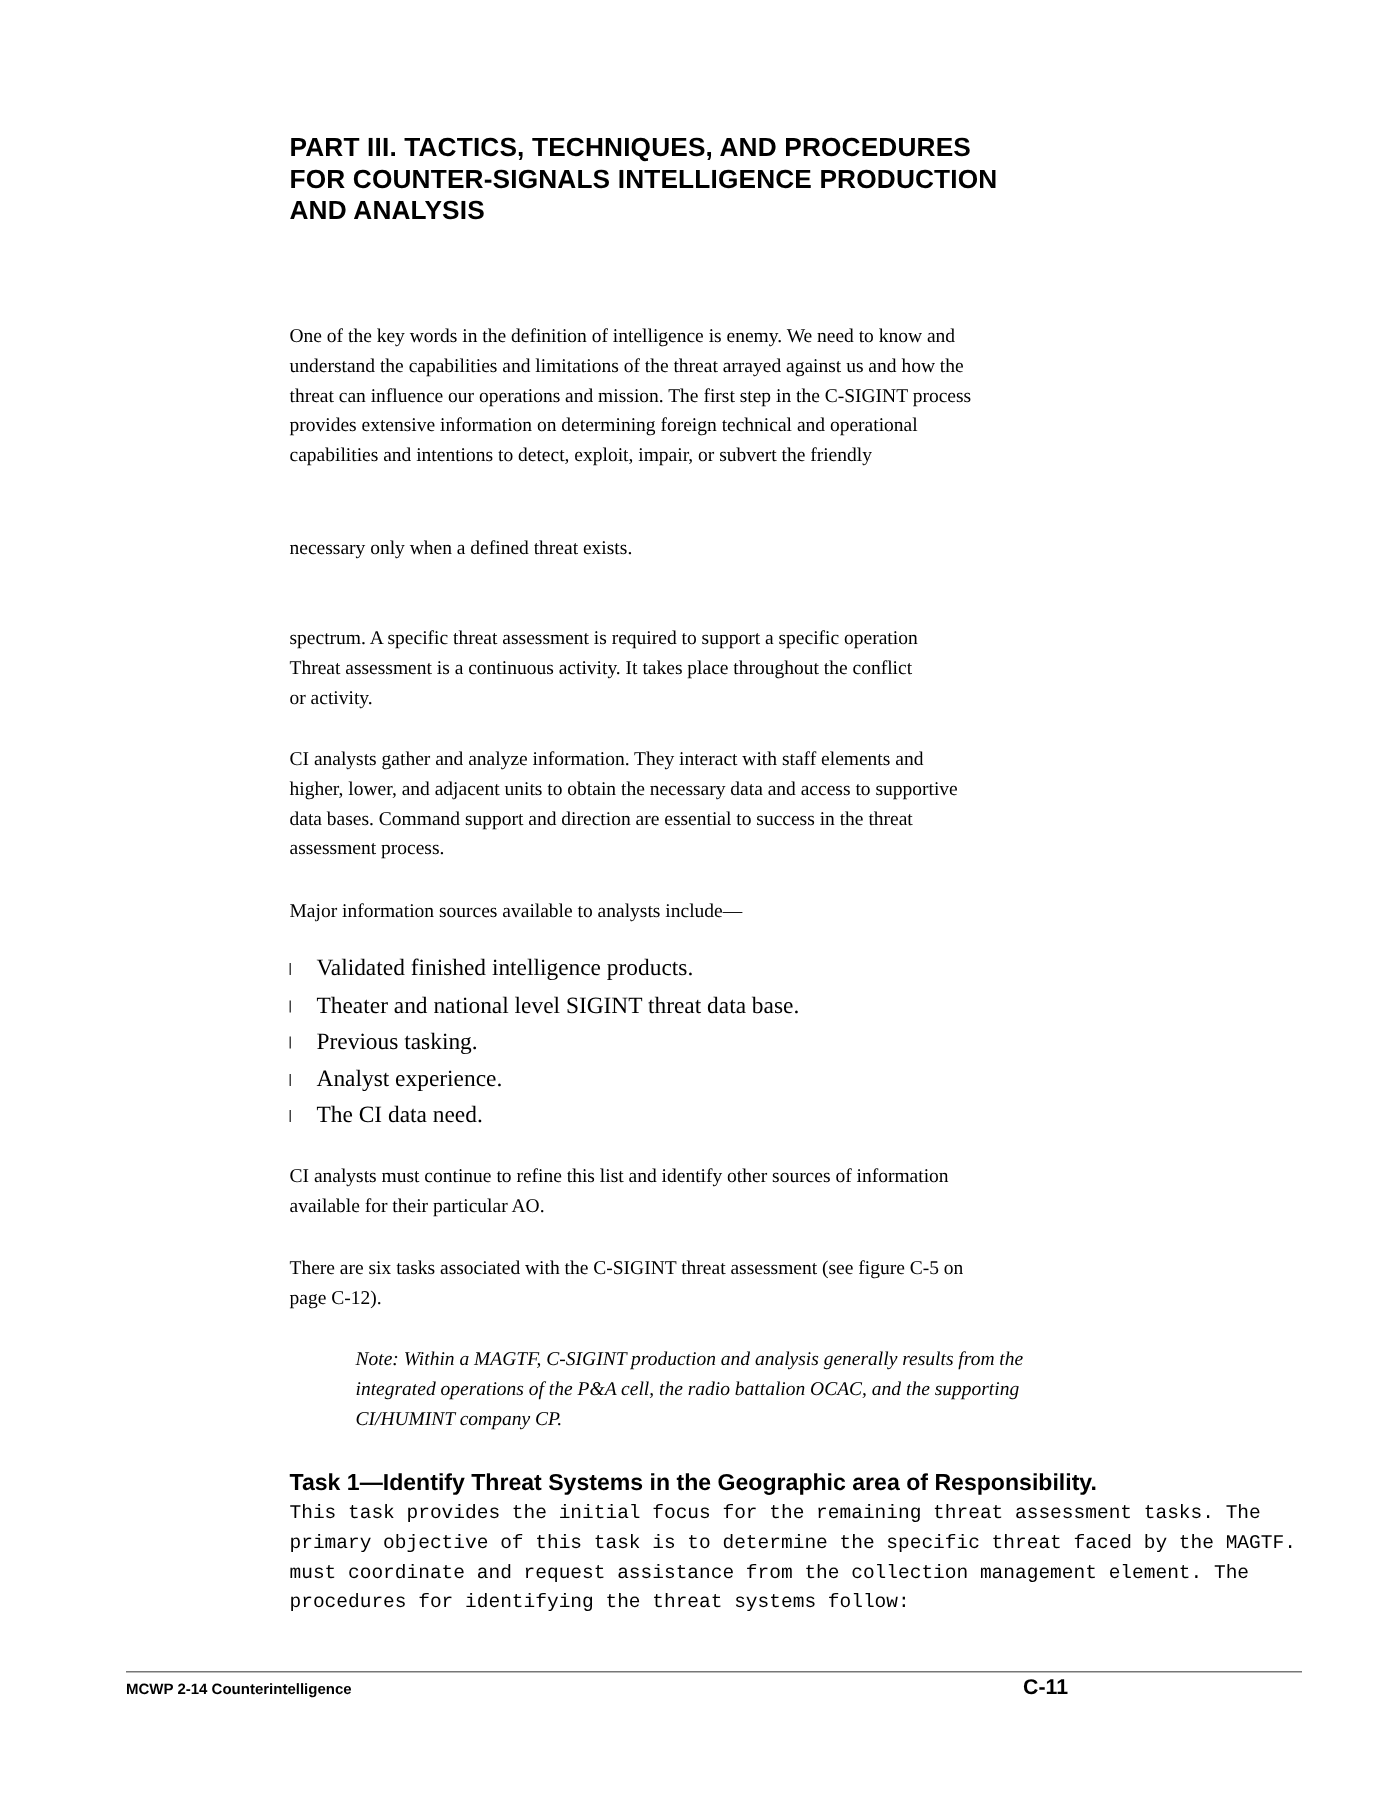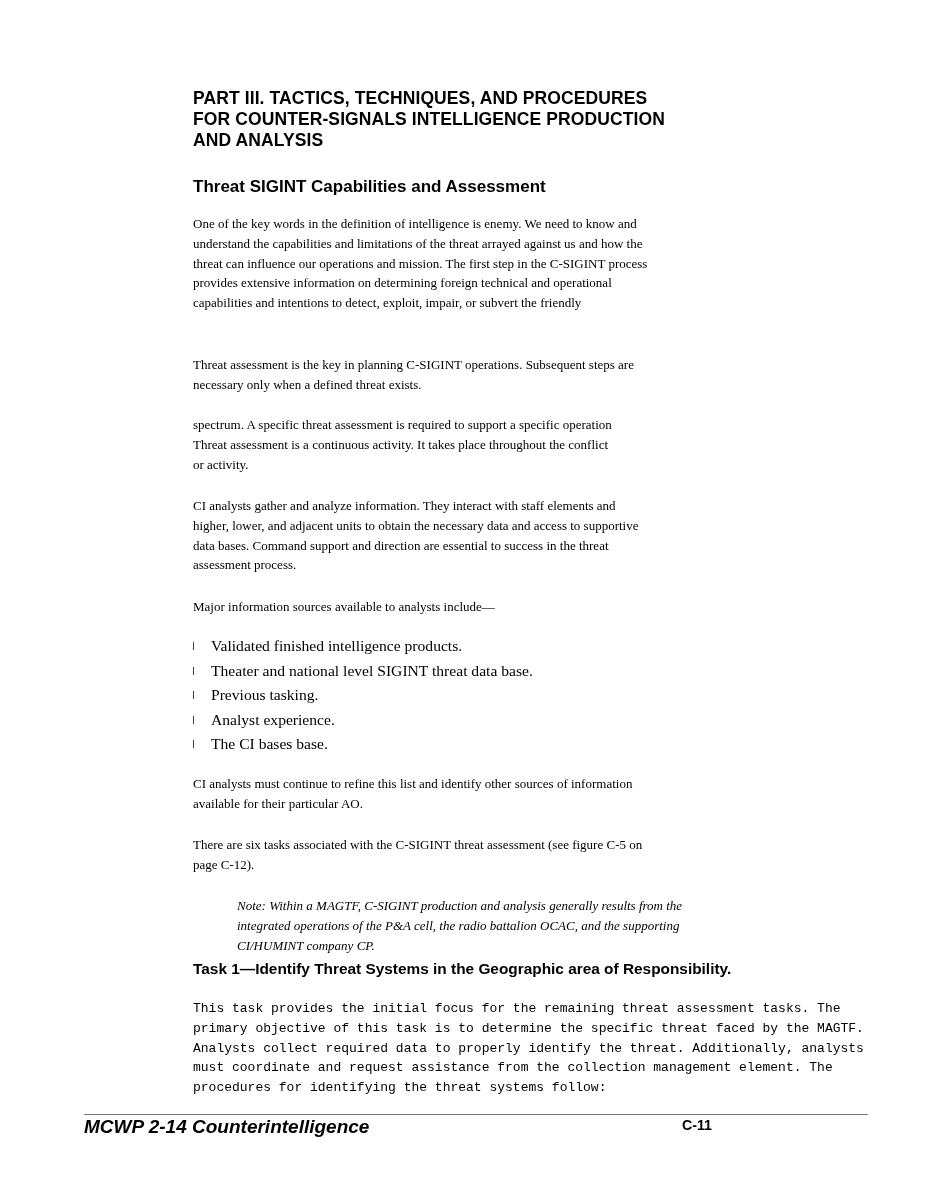--- a/index.html
+++ b/index.html
@@ -81,21 +81,21 @@
       left: 18px;
       top: 0;
     }
     .note {
       font-style: italic;
       margin-left: 44px;
     }
     .task-title {
       position: absolute;
       left: 193px;
-      top: 959px;
+      top: 979px;
       font-family: "Liberation Sans", sans-serif;
       font-weight: bold;
       font-size: 15.4px;
       line-height: 19px;
       white-space: nowrap;
       margin: 0;
     }
     .footer-rule {
       position: absolute;
       left: 84px;
@@ -103,23 +103,22 @@
       width: 784px;
       height: 1px;
       background: #777;
     }
     .footer-left {
       position: absolute;
       left: 84px;
       top: 1118px;
       font-family: "Liberation Sans", sans-serif;
       font-weight: bold;
-      font-size: 19px;
+      font-size: 10px;
       line-height: 18px;
-      font-style: italic;
     }
     .footer-right {
       position: absolute;
       right: 58px;
       top: 1116px;
       font-family: Liberation Sans, sans-serif;
       font-weight: bold;
       font-size: 14.2px;
       line-height: 18px;
     }
@@ -128,32 +127,30 @@
 <body>
 
 <div class="page">
 
   <h1 class="part-title">
     <span>PART III. TACTICS, TECHNIQUES, AND PROCEDURES</span>
     <span>FOR COUNTER-SIGNALS INTELLIGENCE PRODUCTION</span>
     <span>AND ANALYSIS</span>
   </h1>
 
-  <h2 class="section-title">Threat SIGINT Capabilities and Assessment</h2>
 
   <p class="para" style="top:214px;">
     <span class="line">One of the key words in the definition of intelligence is enemy. We need to know and</span>
     <span class="line">understand the capabilities and limitations of the threat arrayed against us and how the</span>
     <span class="line">threat can influence our operations and mission. The first step in the C-SIGINT process</span>
     <span class="line">provides extensive information on determining foreign technical and operational</span>
     <span class="line">capabilities and intentions to detect, exploit, impair, or subvert the friendly</span>
   </p>
 
   <p class="para" style="top:355px;">
-    <span class="line">Threat assessment is the key in planning C-SIGINT operations. Subsequent steps are</span>
     <span class="line">necessary only when a defined threat exists.</span>
   </p>
 
   <p class="para" style="top:415px;">
     <span class="line">spectrum. A specific threat assessment is required to support a specific operation</span>
     <span class="line">Threat assessment is a continuous activity. It takes place throughout the conflict</span>
     <span class="line">or activity.</span>
   </p>
 
   <p class="para" style="top:496px;">
@@ -179,21 +176,21 @@
     <li>
       <span class="bullet-mark"></span>
       <span class="bullet-text">Previous tasking.</span>
     </li>
     <li>
       <span class="bullet-mark"></span>
       <span class="bullet-text">Analyst experience.</span>
     </li>
     <li>
       <span class="bullet-mark"></span>
-      <span class="bullet-text">The CI bases base.</span>
+      <span class="bullet-text">The CI data need.</span>
     </li>
   </ul>
 
   <p class="para" style="top:774px;">
     <span class="line">CI analysts must continue to refine this list and identify other sources of information</span>
     <span class="line">available for their particular AO.</span>
   </p>
 
   <p class="para" style="top:835px;">
     <span class="line">There are six tasks associated with the C-SIGINT threat assessment (see figure C-5 on</span>
@@ -204,21 +201,20 @@
     <span class="line">Note:  Within a MAGTF, C-SIGINT production and analysis generally results from the</span>
     <span class="line">integrated operations of the P&amp;A cell, the radio battalion OCAC, and the supporting</span>
     <span class="line">CI/HUMINT company CP.</span>
   </p>
 
   <h3 class="task-title">Task 1—Identify Threat Systems in the Geographic area of Responsibility.</h3>
 
   <p class="para" style="top:999px;font-family:Liberation Mono, monospace;">
     <span class="line">This task provides the initial focus for the remaining threat assessment tasks. The</span>
     <span class="line">primary objective of this task is to determine the specific threat faced by the MAGTF.</span>
-    <span class="line">Analysts collect required data to properly identify the threat. Additionally, analysts</span>
     <span class="line">must coordinate and request assistance from the collection management element. The</span>
     <span class="line">procedures for identifying the threat systems follow:</span>
   </p>
 
   <div class="footer-rule"></div>
   <div class="footer-left">MCWP 2-14 Counterintelligence</div>
   <div class="footer-right">C-11</div>
 
 </div>
 

